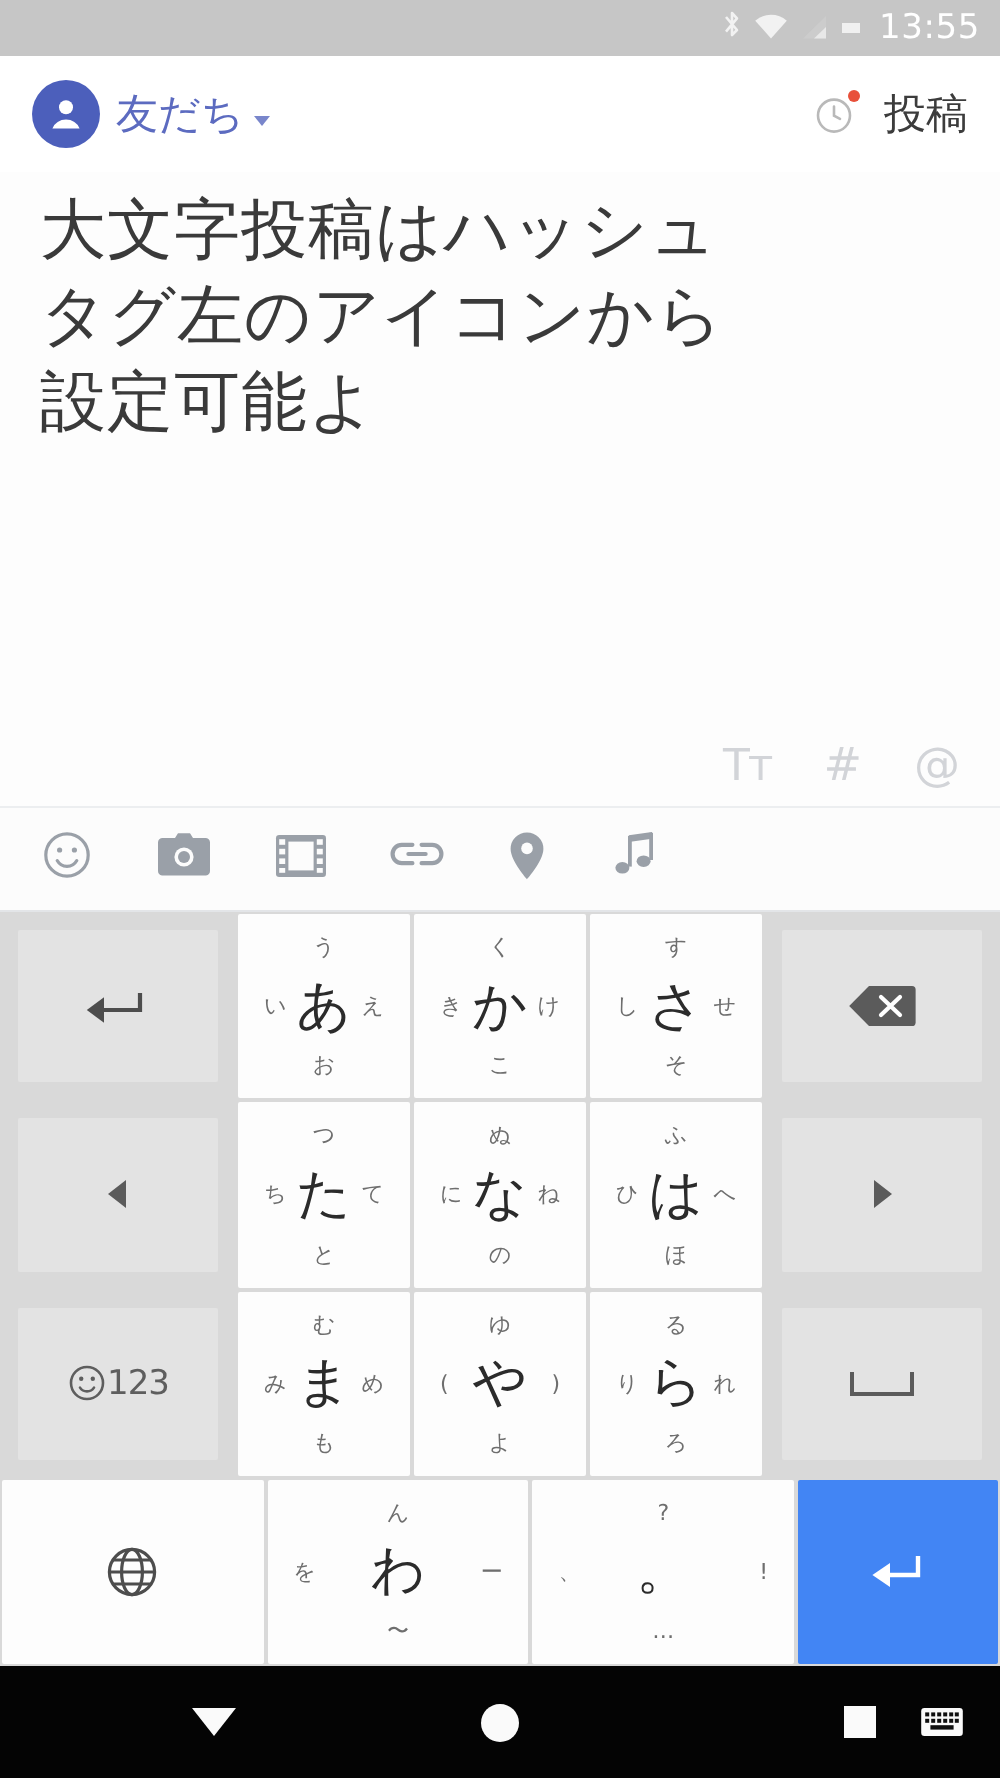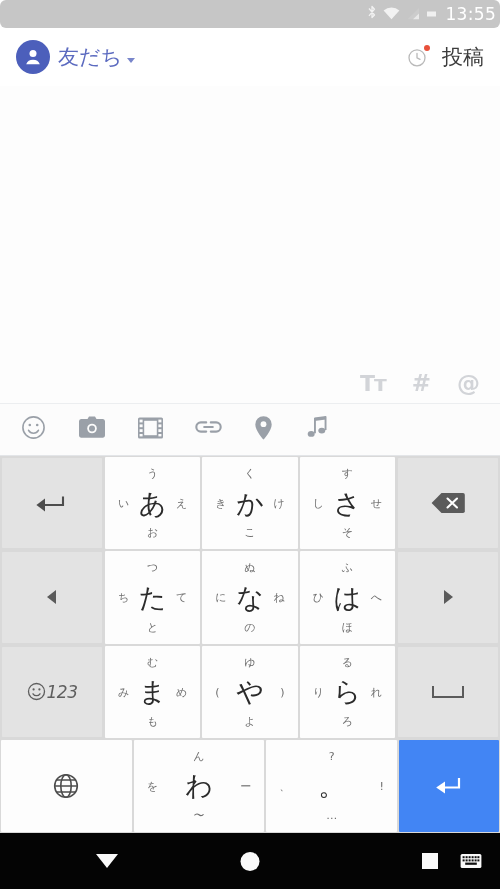--- a/index.html
+++ b/index.html
@@ -8,21 +8,21 @@
     font-family: "DejaVu Sans", "Liberation Sans", sans-serif;
     background: #ffffff;
     overflow: hidden;
   }
   #app { position: relative; width: 500px; height: 889px; display: flex; flex-direction: column; }
 
   
   .statusbar {
     height: 28px; background: #c6c6c6; flex: 0 0 28px;
     display: flex; align-items: center; justify-content: flex-end;
-    padding-right: 4px; gap: 6px; border-radius: 6px;
+    padding-right: 10px; gap: 6px;
   }
   .sb-ico { display: block; }
   .sb-time {
     color: #ffffff; font-size: 17px; letter-spacing: .3px;
     font-family: "DejaVu Sans", "Liberation Sans", sans-serif;
     margin-left: 3px; line-height: 1;
   }
 
   
   .header {
@@ -60,21 +60,21 @@
   .compose-text {
     font-size: 33px; line-height: 1.30; color: #3a3a3a;
     font-weight: 300; letter-spacing: .5px; padding-top: 8px;
     white-space: pre-wrap; word-break: break-all;
   }
   .format-row {
     position: absolute; right: 20px; bottom: 8px;
     display: flex; align-items: center; gap: 26px;
     color: #d2d4d8;
   }
-  .fmt { font-size: 23px; line-height: 1; cursor: pointer; color: #d2d4d8; font-weight: bold; }
+  .fmt { font-size: 23px; line-height: 1; cursor: pointer; color: #d2d4d8; }
   .fmt-tt { font-size: 22px; letter-spacing: -1px; }
 
   
   .media-bar {
     flex: 0 0 53px; height: 53px; background: #fcfcfc;
     border-top: 1px solid #eceef0; border-bottom: 1px solid #e3e5e8;
     display: flex; align-items: center; padding-left: 20px; gap: 31px;
   }
   .media-ico { cursor: pointer; display: block; }
 
@@ -85,21 +85,21 @@
   }
   .krow { flex: 1 1 0; display: flex; min-height: 0; }
   .key {
     position: relative; display: flex; align-items: center; justify-content: center;
     cursor: pointer; user-select: none;
   }
   .key.fn   { flex: 0 0 100px; background: #e3e3e3; }
   .key.fnr  { flex: 0 0 100px; background: #e3e3e3; }
   .key.chr  { flex: 1 1 0; background: #fdfdfd; margin: 1px; border-radius: 1px; }
   .key.enter{ flex: 0 0 100px; background: #4285f4; margin: 1px; border-radius: 1px; }
-  .key.fn, .key.fnr { margin: 2px; border-radius: 1px; font-style: italic; }
+  .key.fn, .key.fnr { margin: 9px; border-radius: 1px; }
 
   
   .k-center {
     font-size: 27px; color: #2b2b2b; line-height: 1;
     font-family: "DejaVu Sans", "Liberation Sans", sans-serif;
   }
   .k-sub {
     position: absolute; font-size: 11px; color: #6e6e6e; line-height: 1;
   }
   .k-up    { top: 11px;  left: 50%; transform: translateX(-50%); }
@@ -177,20 +177,23 @@
           <circle cx="11" cy="11.8" r="8" fill="none" stroke="#b9b9b9" stroke-width="1.3"></circle>
           <path d="M11 7.3 L11 11.8 L14 13.4" fill="none" stroke="#b9b9b9" stroke-width="1.3" stroke-linecap="round"></path>
         </svg>
         <span class="badge-dot"></span>
       </div>
       <span class="post-btn">投稿</span>
     </div>
   </div>
 
   <div class="compose">
+    <div class="compose-text">大文字投稿はハッシュ
+タグ左のアイコンから
+設定可能よ</div>
     <div class="format-row">
       <span class="fmt fmt-tt">Tᴛ</span>
       <span class="fmt">#</span>
       <span class="fmt">@</span>
     </div>
   </div>
 
   <div class="media-bar">
     <span class="media-ico">
       <svg width="27" height="27" viewBox="0 0 27 27">

